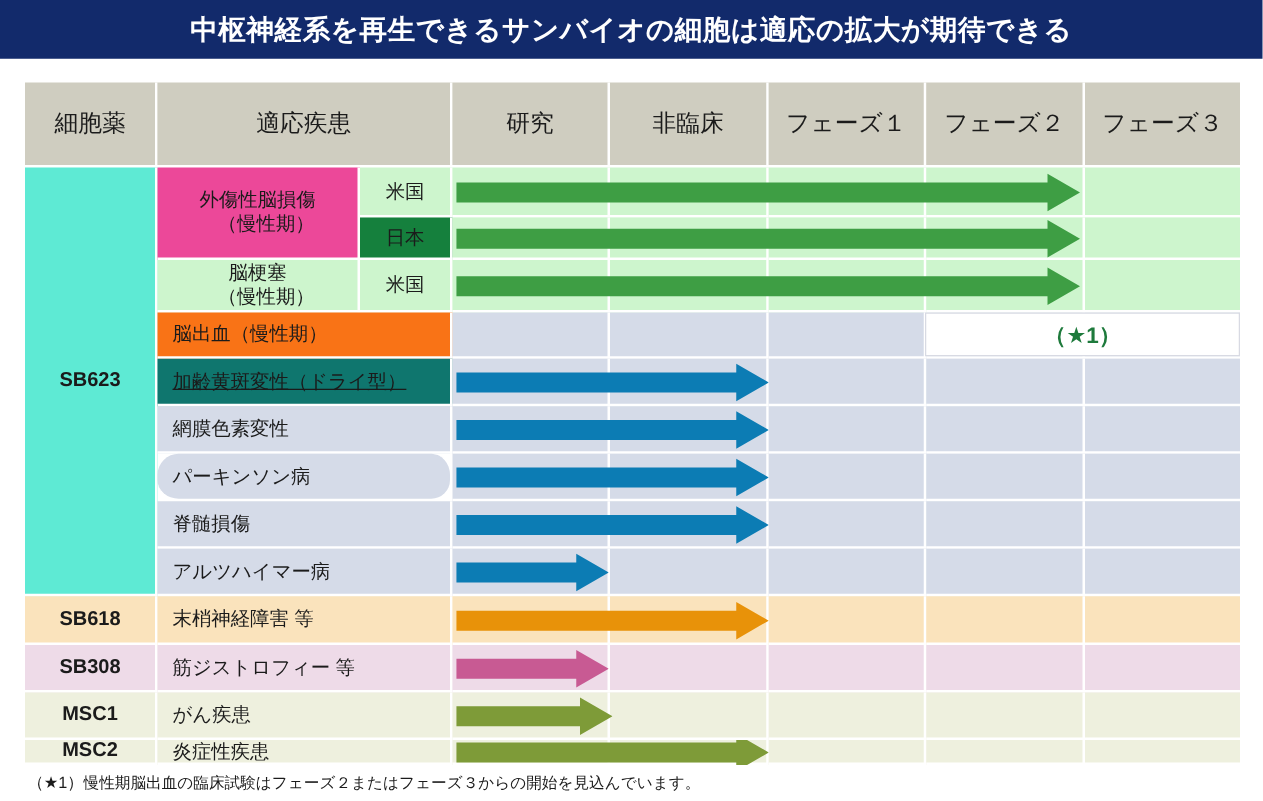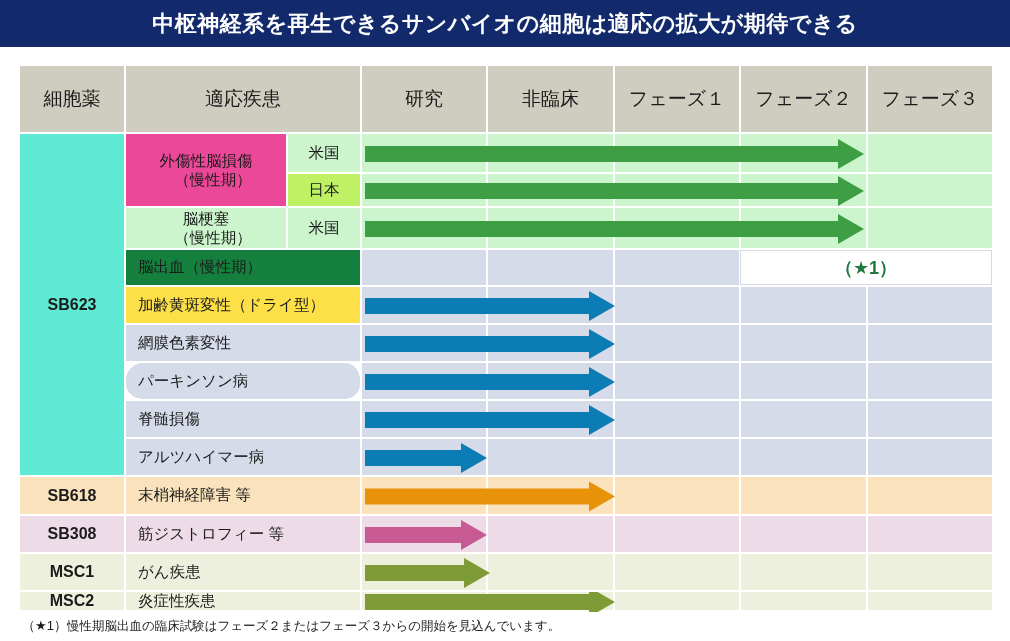--- a/index.html
+++ b/index.html
@@ -88,45 +88,45 @@
             <div>外傷性脳損傷</div>
             <div style="padding-left: 14px;">（慢性期）</div>
           </div>
         </div>
         <div class="reg-cell" style="left: 268px; top: 0px; width: 74px; height: 40px; background: rgb(205, 245, 205);">米国</div>
         <div class="phase-cell" style="left: 342px; top: 0px; width: 126px; height: 40px; background: rgb(205, 245, 205);"></div>
         <div class="phase-cell" style="left: 468px; top: 0px; width: 127px; height: 40px; background: rgb(205, 245, 205);"></div>
         <div class="phase-cell" style="left: 595px; top: 0px; width: 126px; height: 40px; background: rgb(205, 245, 205);"></div>
         <div class="phase-cell" style="left: 721px; top: 0px; width: 127px; height: 40px; background: rgb(205, 245, 205);"></div>
         <div class="phase-cell" style="left: 848px; top: 0px; width: 124px; height: 40px; background: rgb(205, 245, 205); border-right: none;"></div>
-        <div class="reg-cell" style="left: 268px; top: 40px; width: 74px; height: 34px; background: #bef264;">日本</div>
+        <div class="reg-cell" style="left: 268px; top: 40px; width: 74px; height: 34px; background: #15803d;">日本</div>
         <div class="phase-cell" style="left: 342px; top: 40px; width: 126px; height: 34px; background: rgb(205, 245, 205);"></div>
         <div class="phase-cell" style="left: 468px; top: 40px; width: 127px; height: 34px; background: rgb(205, 245, 205);"></div>
         <div class="phase-cell" style="left: 595px; top: 40px; width: 126px; height: 34px; background: rgb(205, 245, 205);"></div>
         <div class="phase-cell" style="left: 721px; top: 40px; width: 127px; height: 34px; background: rgb(205, 245, 205);"></div>
         <div class="phase-cell" style="left: 848px; top: 40px; width: 124px; height: 34px; background: rgb(205, 245, 205); border-right: none;"></div>
         <div class="dis-cell center" style="left: 106px; top: 74px; width: 162px; height: 42px; background: rgb(205, 245, 205);">
           <div style="text-align: center; line-height: 1.25;">
             <div>脳梗塞</div>
             <div style="padding-left: 14px;">（慢性期）</div>
           </div>
         </div>
         <div class="reg-cell" style="left: 268px; top: 74px; width: 74px; height: 42px; background: rgb(205, 245, 205);">米国</div>
         <div class="phase-cell" style="left: 342px; top: 74px; width: 126px; height: 42px; background: rgb(205, 245, 205);"></div>
         <div class="phase-cell" style="left: 468px; top: 74px; width: 127px; height: 42px; background: rgb(205, 245, 205);"></div>
         <div class="phase-cell" style="left: 595px; top: 74px; width: 126px; height: 42px; background: rgb(205, 245, 205);"></div>
         <div class="phase-cell" style="left: 721px; top: 74px; width: 127px; height: 42px; background: rgb(205, 245, 205);"></div>
         <div class="phase-cell" style="left: 848px; top: 74px; width: 124px; height: 42px; background: rgb(205, 245, 205); border-right: none;"></div>
-        <div class="dis-cell" style="left: 106px; top: 116px; width: 236px; height: 37px; background: #15803d;">脳出血（慢性期）</div>
+        <div class="dis-cell" style="left: 106px; top: 116px; width: 236px; height: 37px; background: #f97316;">脳出血（慢性期）</div>
         <div class="phase-cell" style="left: 342px; top: 116px; width: 126px; height: 37px; background: rgb(213, 219, 232);"></div>
         <div class="phase-cell" style="left: 468px; top: 116px; width: 127px; height: 37px; background: rgb(213, 219, 232);"></div>
         <div class="phase-cell" style="left: 595px; top: 116px; width: 126px; height: 37px; background: rgb(213, 219, 232);"></div>
         <div class="phase-cell" style="left: 721px; top: 116px; width: 127px; height: 37px; background: rgb(213, 219, 232);"></div>
         <div class="phase-cell" style="left: 848px; top: 116px; width: 124px; height: 37px; background: rgb(213, 219, 232); border-right: none;"></div>
-        <div class="dis-cell" style="left: 106px; top: 153px; width: 236px; height: 38px; background: #fde047;">加齢黄斑変性（ドライ型）</div>
+        <div class="dis-cell" style="left: 106px; top: 153px; width: 236px; height: 38px; background: #0f766e; text-decoration: underline;">加齢黄斑変性（ドライ型）</div>
         <div class="phase-cell" style="left: 342px; top: 153px; width: 126px; height: 38px; background: rgb(213, 219, 232);"></div>
         <div class="phase-cell" style="left: 468px; top: 153px; width: 127px; height: 38px; background: rgb(213, 219, 232);"></div>
         <div class="phase-cell" style="left: 595px; top: 153px; width: 126px; height: 38px; background: rgb(213, 219, 232);"></div>
         <div class="phase-cell" style="left: 721px; top: 153px; width: 127px; height: 38px; background: rgb(213, 219, 232);"></div>
         <div class="phase-cell" style="left: 848px; top: 153px; width: 124px; height: 38px; background: rgb(213, 219, 232); border-right: none;"></div>
         <div class="dis-cell" style="left: 106px; top: 191px; width: 236px; height: 38px; background: rgb(213, 219, 232);">網膜色素変性</div>
         <div class="phase-cell" style="left: 342px; top: 191px; width: 126px; height: 38px; background: rgb(213, 219, 232);"></div>
         <div class="phase-cell" style="left: 468px; top: 191px; width: 127px; height: 38px; background: rgb(213, 219, 232);"></div>
         <div class="phase-cell" style="left: 595px; top: 191px; width: 126px; height: 38px; background: rgb(213, 219, 232);"></div>
         <div class="phase-cell" style="left: 721px; top: 191px; width: 127px; height: 38px; background: rgb(213, 219, 232);"></div>

